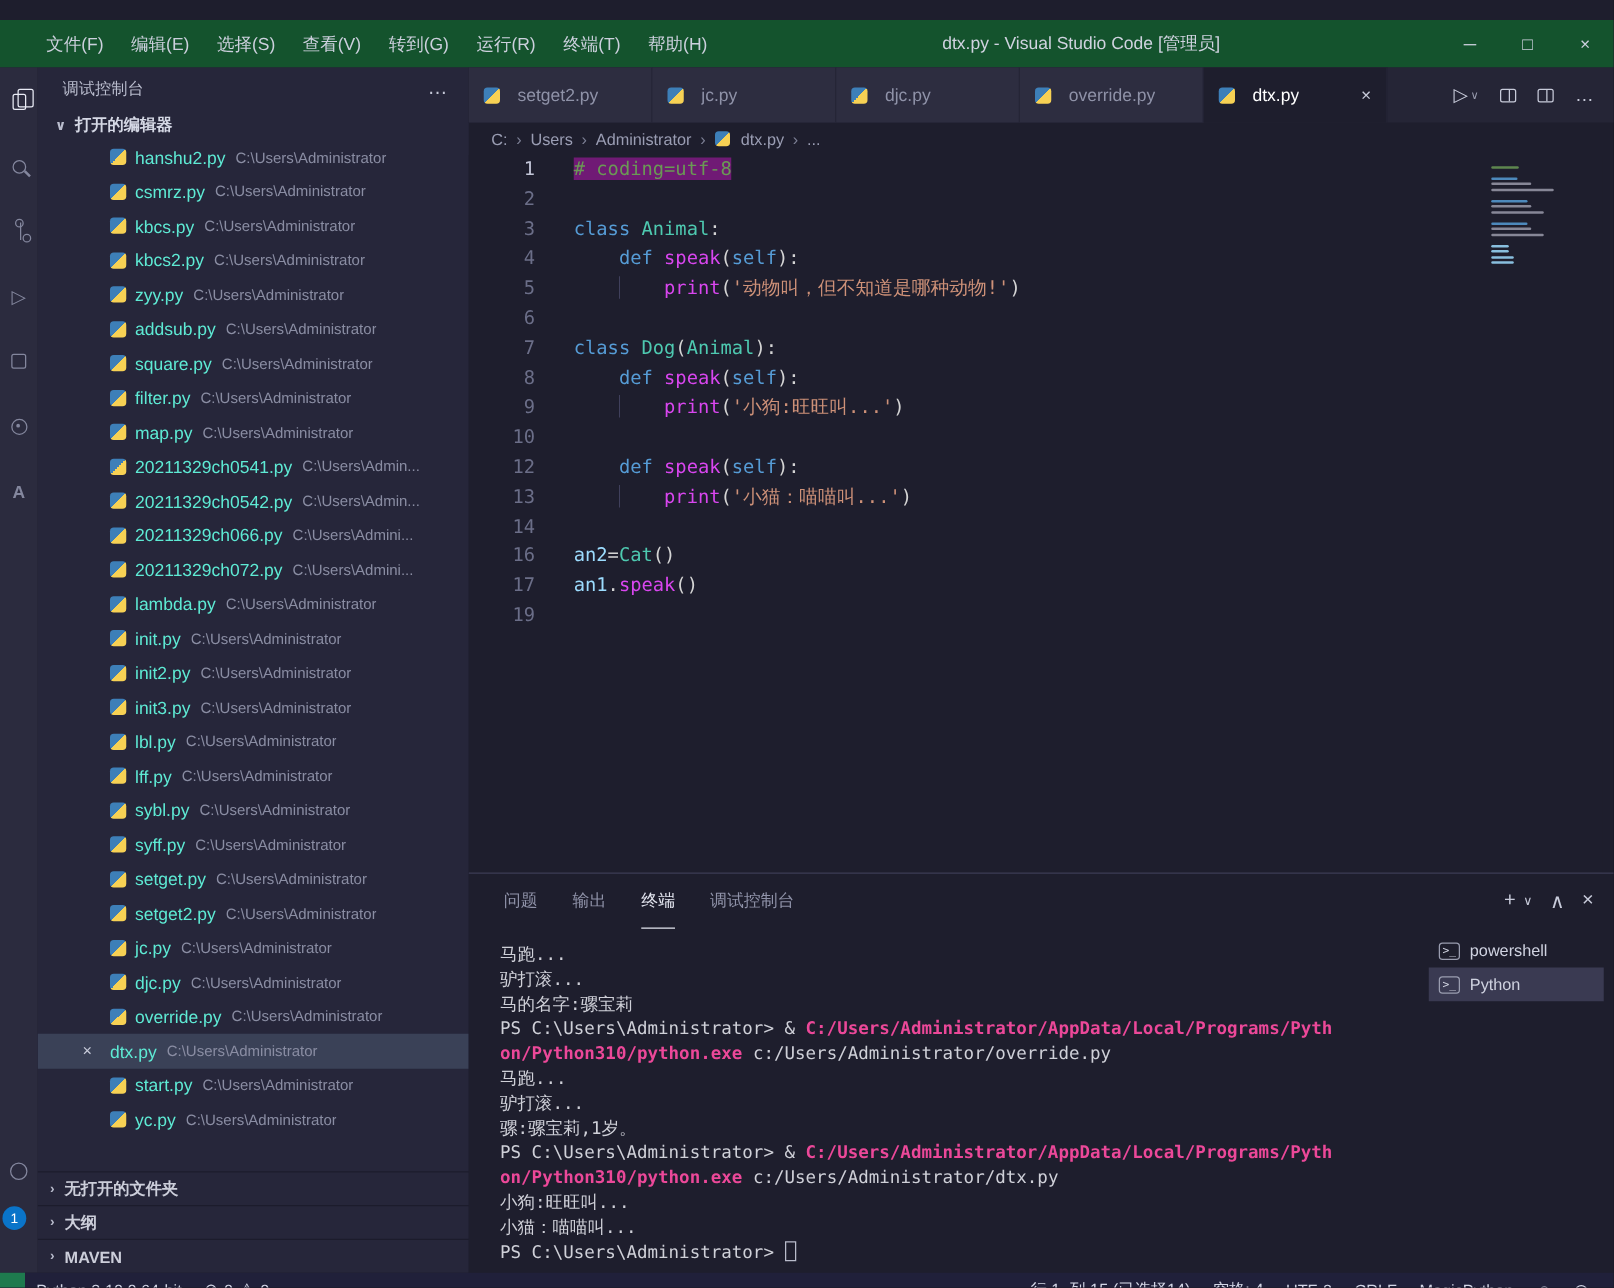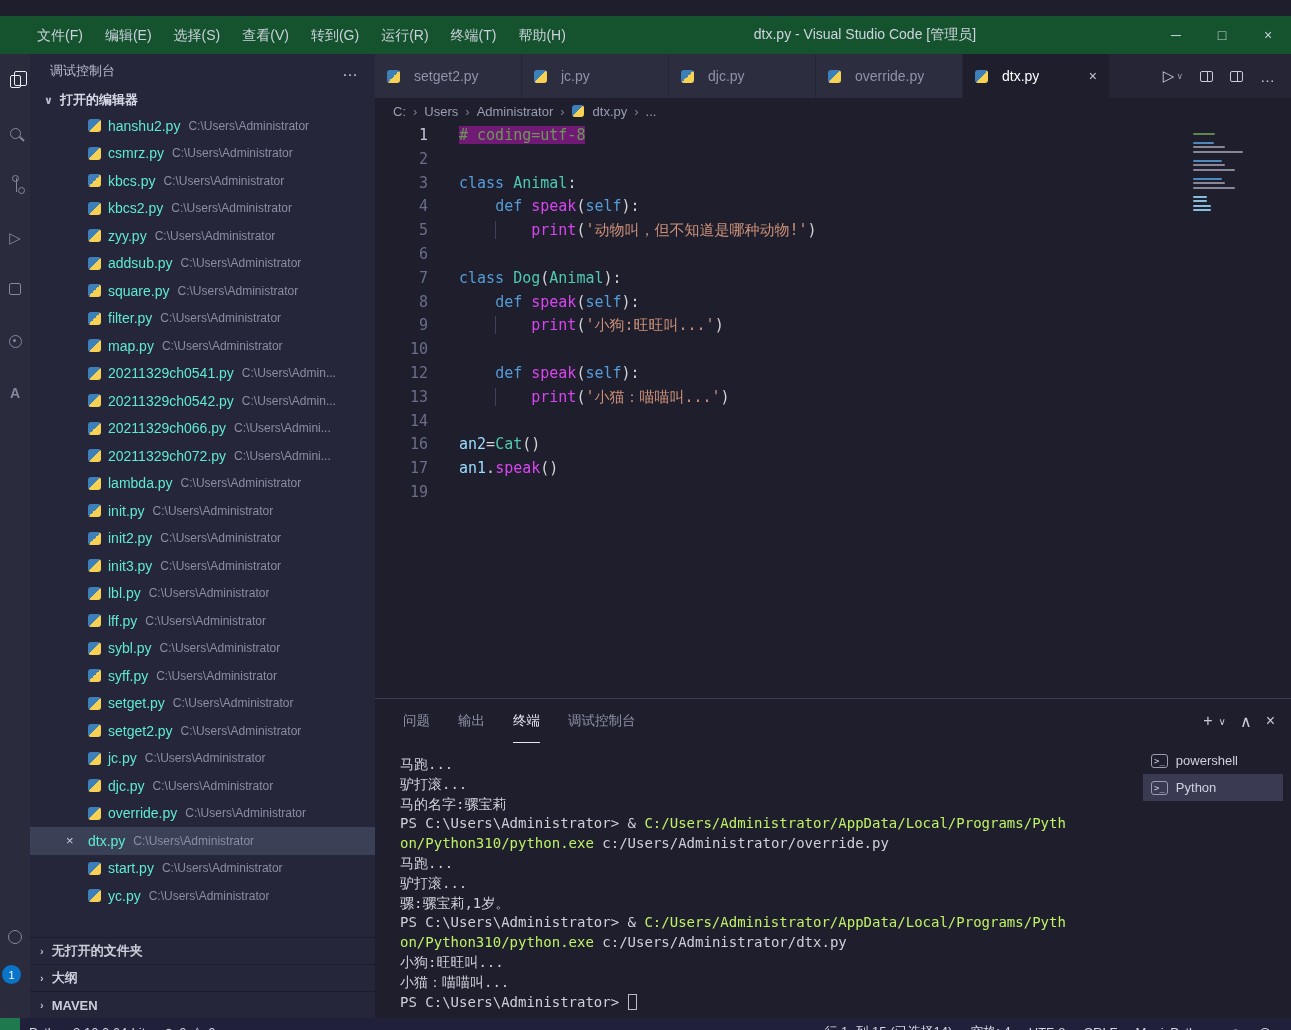--- a/index.html
+++ b/index.html
@@ -98,21 +98,21 @@
   .panel{height:320px;border-top:1px solid #3c3c55;display:flex;flex-direction:column;position:relative;flex:none;background:#1e1e2d;}
   .panel-header{height:44px;display:flex;align-items:flex-end;padding-left:28px;flex:none;}
   .panel-tab{margin-right:28px;font-size:13.5px;color:#8f92a8;height:100%;display:flex;align-items:center;cursor:pointer;}
   .panel-tab.active{color:#e4e6f0;border-bottom:1px solid #e4e6f0;}
   .panel-actions{position:absolute;top:0;right:16px;height:44px;display:flex;align-items:center;gap:14px;color:#c8cbda;font-size:16px;}
   .panel-actions .small{font-size:10px;margin-left:-8px;}
   .panel-body{flex:1;position:relative;font-family:"DejaVu Sans Mono",monospace;font-size:14px;overflow:hidden;}
   .term-out{padding:12px 0 0 25px;}
   .term-line{height:19.8px;line-height:19.8px;white-space:pre;}
   .tt-fg{color:#cfd0d8;}
-  .tt-cmd{color:#bef264;font-weight:normal;}
+  .tt-cmd{color:#ec4899;font-weight:bold;}
   .term-cursor{display:inline-block;width:9px;height:16px;border:1px solid #b9bccb;vertical-align:-3px;}
   .sessions{position:absolute;top:4px;right:8px;width:140px;font-family:"Liberation Sans",sans-serif;}
   .session{height:27px;display:flex;align-items:center;gap:8px;padding-left:8px;color:#cfd2e0;font-size:13px;cursor:pointer;}
   .session.active{background:#3a3a52;}
   .termicon{font-family:"DejaVu Sans Mono",monospace;font-size:9px;border:1px solid #9a9db0;border-radius:3px;
     padding:0 2px;line-height:12px;color:#cfd2e0;}
 
   
   .statusbar{height:28px;background:#20203a;display:flex;align-items:center;font-size:13px;color:#d3d6e6;}
   .greenblock{width:20px;height:100%;background:#1e7a4e;flex:none;}

